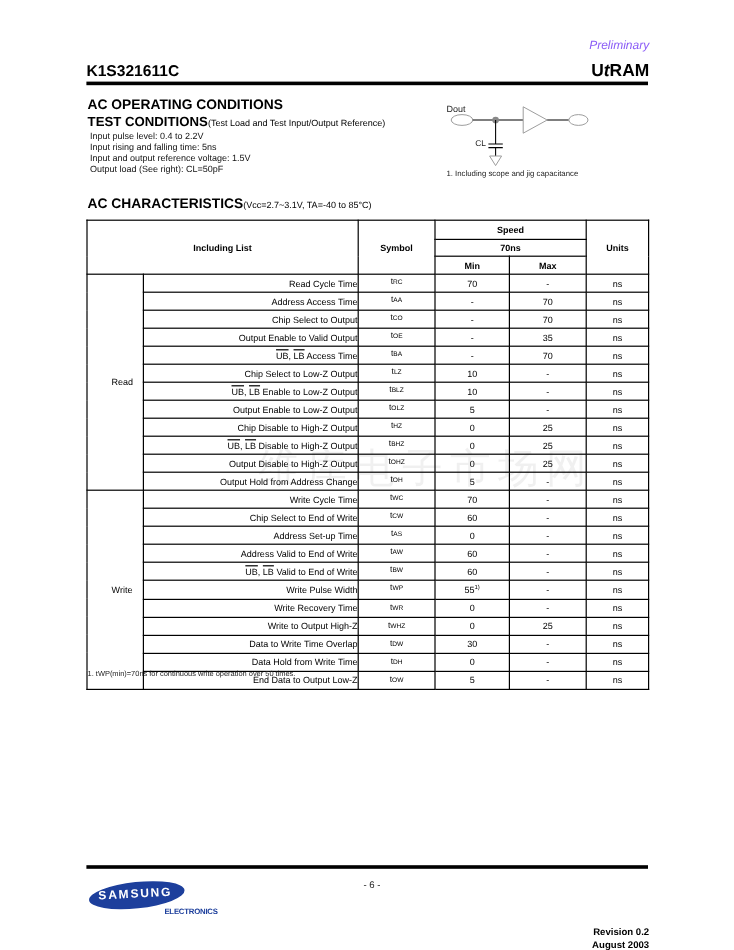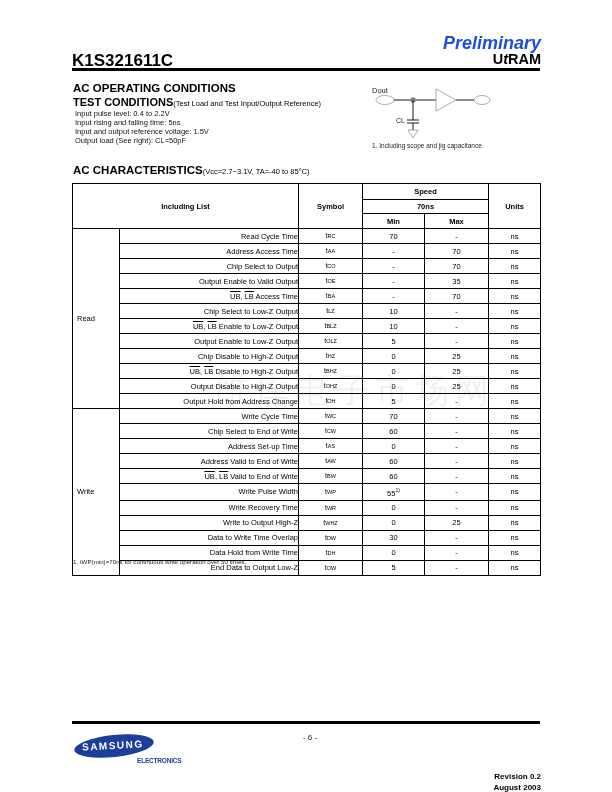--- a/index.html
+++ b/index.html
@@ -1,37 +1,37 @@
 <!DOCTYPE html>
 <html><head>
 <meta charset="utf-8">
 <style>
   html, body { margin: 0; padding: 0; background: #ffffff; }
   body { width: 612px; height: 792px; position: relative; overflow: hidden; font-family: "Liberation Sans", sans-serif; color: #000; }
   .abs { position: absolute; }
-  .preliminary { right: 71px; top: 33px; font-size: 18px; font-weight: bold; font-style: italic; color: #1d4ed8; }
-  .partno { left: 72px; top: 51px; font-size: 17px; font-weight: bold; text-align: right; }
+  .preliminary { right: 71px; top: 33px; font-size: 10px; font-weight: normal; font-style: italic; color: #8b5cf6; }
+  .partno { left: 72px; top: 51px; font-size: 13px; font-weight: bold; text-align: right; }
   .product { right: 71px; top: 51px; font-size: 14.5px; font-weight: bold; }
   .product i { font-style: italic; }
   .toprule { left: 72px; top: 68px; width: 468px; height: 3px; background: #000; }
   .h-acop { left: 73px; top: 82px; font-size: 11.5px; font-weight: bold; }
   .h-test { left: 73px; top: 96px; font-size: 11px; font-weight: bold; }
   .h-test span.sub { font-size: 7.5px; font-weight: normal; }
   .cond { left: 75px; font-size: 7.5px; color: #111; }
   .circuit-note { left: 372px; top: 142px; font-size: 6.5px; color: #222; }
   .dout-label { left: 372px; top: 86px; font-size: 7.5px; color: #222; }
   .cl-label { left: 396px; top: 117px; font-size: 7px; color: #222; }
   .h-acchar { left: 73px; top: 164px; font-size: 11.5px; font-weight: bold; }
   .h-acchar span.sub { font-size: 7.5px; font-weight: normal; }
   table.ac { position: absolute; left: 72px; top: 183px; width: 468px; border-collapse: collapse; font-size: 7.5px; table-layout: fixed; }
   table.ac td, table.ac th { border: 1px solid #000; padding: 0; height: 13.1px; line-height: 13px; }
   table.ac th { font-weight: bold; text-align: center; font-size: 7.5px; }
   table.ac td.param { text-align: right; padding-left: 2px; }
   table.ac td.c { text-align: center; }
-  table.ac td.cat { text-align: left; padding-left: 4px; vertical-align: middle; }
+  table.ac td.cat { text-align: left; padding-left: 20px; vertical-align: middle; }
   table.ac tr.hdr th { height: 13px; }
   .ovl { text-decoration: overline; }
   .sym { font-size: 7px; }
   .sym small { font-size: 5.5px; }
   sup { font-size: 5px; }
   table.ac { border: 1.3px solid #000; }
   .footnote { left: 73px; top: 558px; font-size: 6.2px; color: #222; }
   .bottomrule { left: 72px; top: 721px; width: 468px; height: 3px; background: #000; }
   .pagenum { left: 290px; top: 733px; font-size: 8px; color: #222; width: 40px; text-align: center; }
   .rev { right: 71px; top: 771px; font-size: 8px; font-weight: bold; text-align: right; line-height: 11px; }

